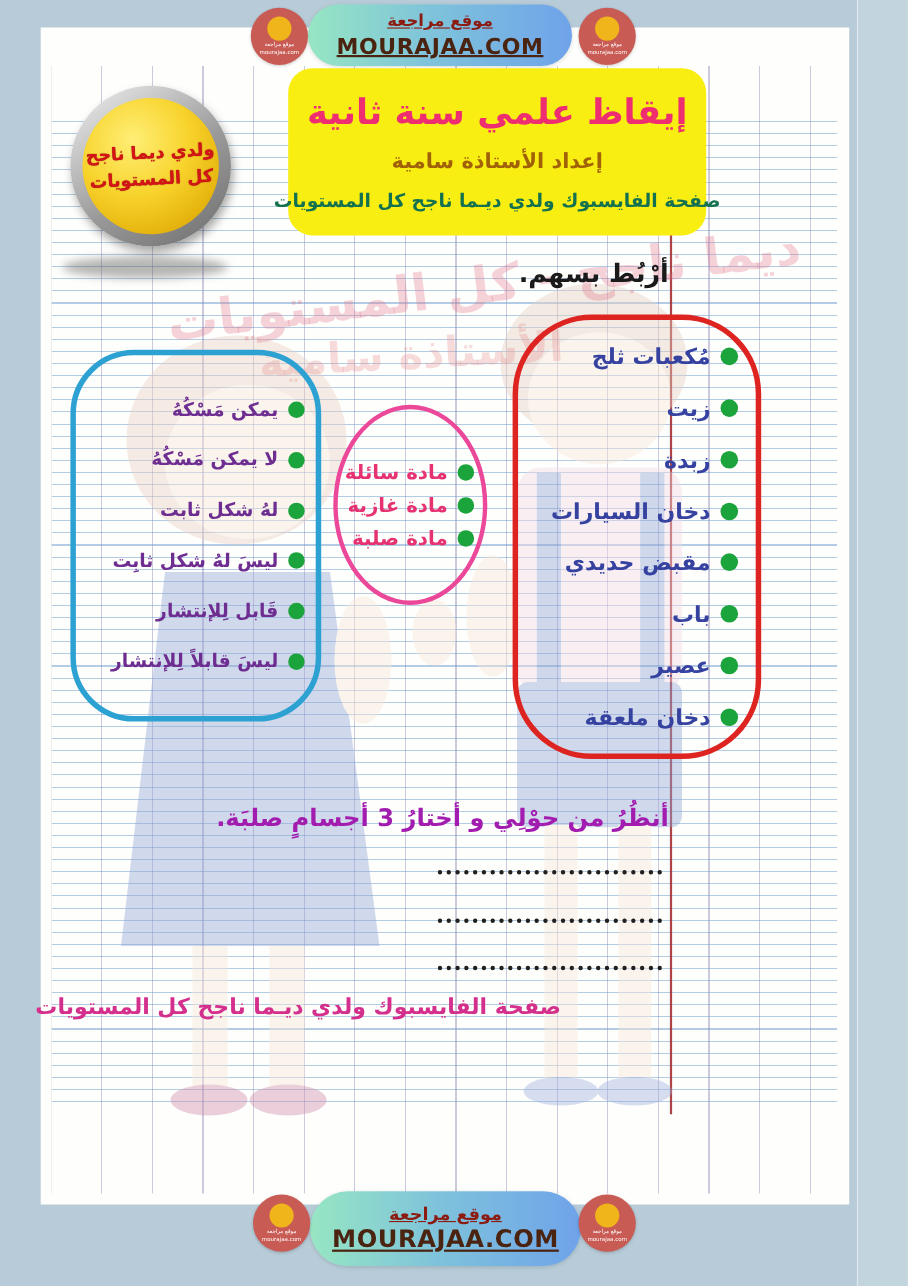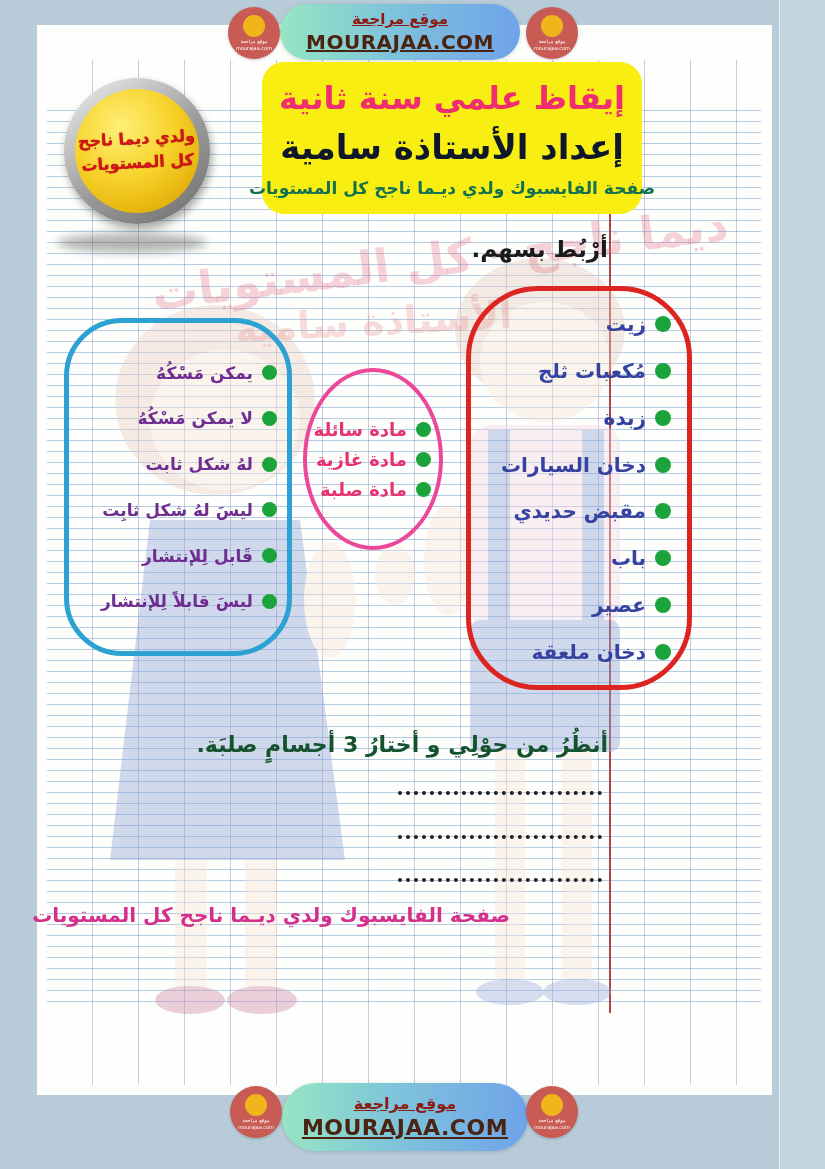--- a/index.html
+++ b/index.html
@@ -33,21 +33,21 @@
   .round-badge{position:absolute;width:52px;height:52px;border-radius:50%;background:#c95b55;
     display:flex;flex-direction:column;align-items:center;justify-content:center;gap:1px;box-shadow:0 1px 3px rgba(0,0,0,.2);}
   .rb-inner{width:22px;height:22px;border-radius:50%;background:#f1b51c;}
   .rb-txt{font-size:5px;color:#fff;line-height:6px;text-align:center;direction:rtl;}
   .rb-h-l{left:228px;top:7px;} .rb-h-r{left:526px;top:7px;}
   .rb-f-l{left:230px;top:1086px;} .rb-f-r{left:526px;top:1086px;}
   
   .title-box{position:absolute;left:262px;top:62px;width:380px;height:152px;background:#f8ee12;border-radius:22px;
     display:flex;flex-direction:column;align-items:center;justify-content:space-evenly;padding:6px 16px;box-sizing:border-box;direction:rtl;}
   .t1{font-size:32px;font-weight:bold;color:#ee2e70;}
-  .t2{font-size:34px;font-weight:bold;color:#0f172a;text-align:center;}
+  .t2{font-size:19px;font-weight:bold;color:#a16207;text-align:center;}
   .t3{font-size:17px;font-weight:bold;color:#13714f;white-space:nowrap;}
   
   .gold-badge{position:absolute;left:64px;top:78px;width:146px;height:146px;border-radius:50%;
     background:linear-gradient(145deg,#f2f2f2 0%,#9a9a9a 55%,#6d6d6d 100%);box-shadow:2px 5px 9px rgba(0,0,0,.35);}
   .gold-inner{position:absolute;left:11px;top:11px;right:11px;bottom:11px;border-radius:50%;
     background:radial-gradient(circle at 38% 30%,#ffef76 0%,#f7d22a 45%,#e6b40f 75%,#cf9c05 100%);
     display:flex;flex-direction:column;align-items:center;justify-content:center;direction:rtl;transform:rotate(-3deg);}
   .gold-inner div{font-size:16px;font-weight:bold;color:#d31515;text-shadow:0 0 1px #8a0d0d;line-height:24px;}
   
   .instruction{position:absolute;right:217px;top:236px;font-size:23px;font-weight:bold;color:#1a1a1a;direction:rtl;}
@@ -58,21 +58,21 @@
     justify-content:space-evenly;padding:14px 10px;}
   .ellipse-box{left:303px;top:368px;width:140px;height:182px;border:4px solid #ec4899;border-radius:50%;
     justify-content:center;gap:9px;padding:6px 8px;}
   .m-row{display:flex;align-items:center;justify-content:flex-end;gap:9px;}
   .dot{width:16px;height:16px;border-radius:50%;background:#1ba33c;flex:0 0 auto;}
   .blue-box .dot,.ellipse-box .dot{width:15px;height:15px;}
   .lbl{font-weight:bold;direction:rtl;white-space:nowrap;}
   .red-box .lbl{color:#3642a0;font-size:20px;}
   .blue-box .lbl{color:#6e2d90;font-size:17px;}
   .ellipse-box .lbl{color:#e73272;font-size:18px;}
-  .question{position:absolute;right:217px;top:732px;font-size:22px;font-weight:bold;color:#14532d;direction:rtl;}
+  .question{position:absolute;right:217px;top:732px;font-size:22px;font-weight:bold;color:#a21caf;direction:rtl;}
   .answer-line{position:absolute;left:398px;width:204px;height:0;border-bottom:4px dotted #202020;}
   .al-0{top:791px;} .al-1{top:835px;} .al-2{top:878px;}
   .fb-note{position:absolute;left:148px;top:903px;width:362px;text-align:center;font-size:20px;font-weight:bold;
     color:#d42f8c;direction:rtl;white-space:nowrap;}
 </style>
 </head>
 <body>
 
 <div class="page">
   <div class="right-strip"></div>
@@ -137,25 +137,25 @@
     <div class="gold-inner">
       <div>ولدي ديما ناجح</div>
       <div>كل المستويات</div>
     </div>
   </div>
 
   <div class="instruction">أرْبُط بسهم.</div>
 
   <div class="box red-box">
     <div class="m-row">
+      <span class="lbl">مُكعبات ثلج</span>
+      <span class="dot"></span>
+    </div>
+    <div class="m-row">
       <span class="lbl">زيت</span>
-      <span class="dot"></span>
-    </div>
-    <div class="m-row">
-      <span class="lbl">مُكعبات ثلج</span>
       <span class="dot"></span>
     </div>
     <div class="m-row">
       <span class="lbl">زبدة</span>
       <span class="dot"></span>
     </div>
     <div class="m-row">
       <span class="lbl">دخان السيارات</span>
       <span class="dot"></span>
     </div>

